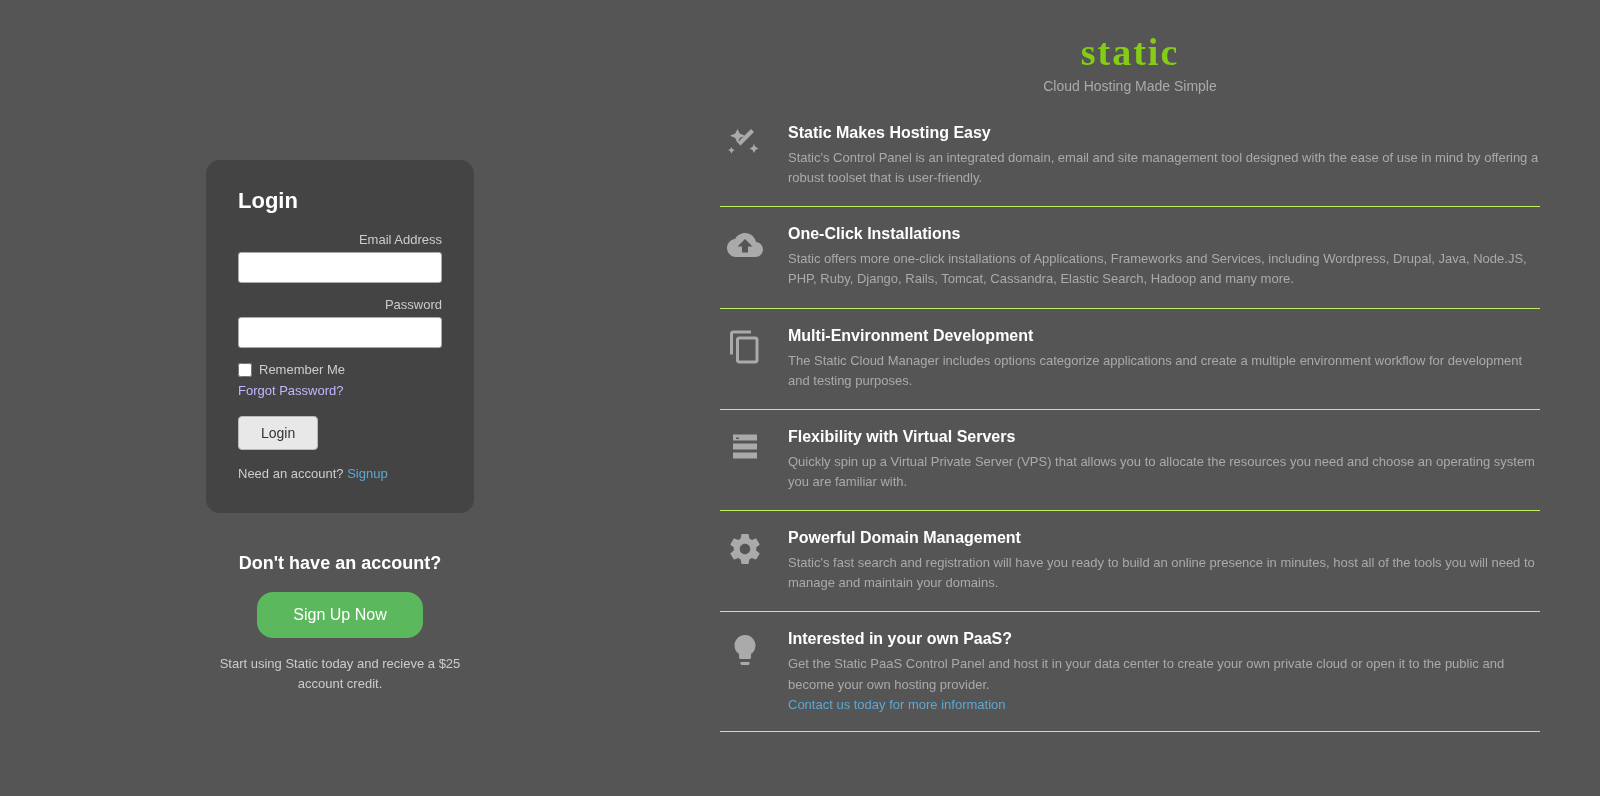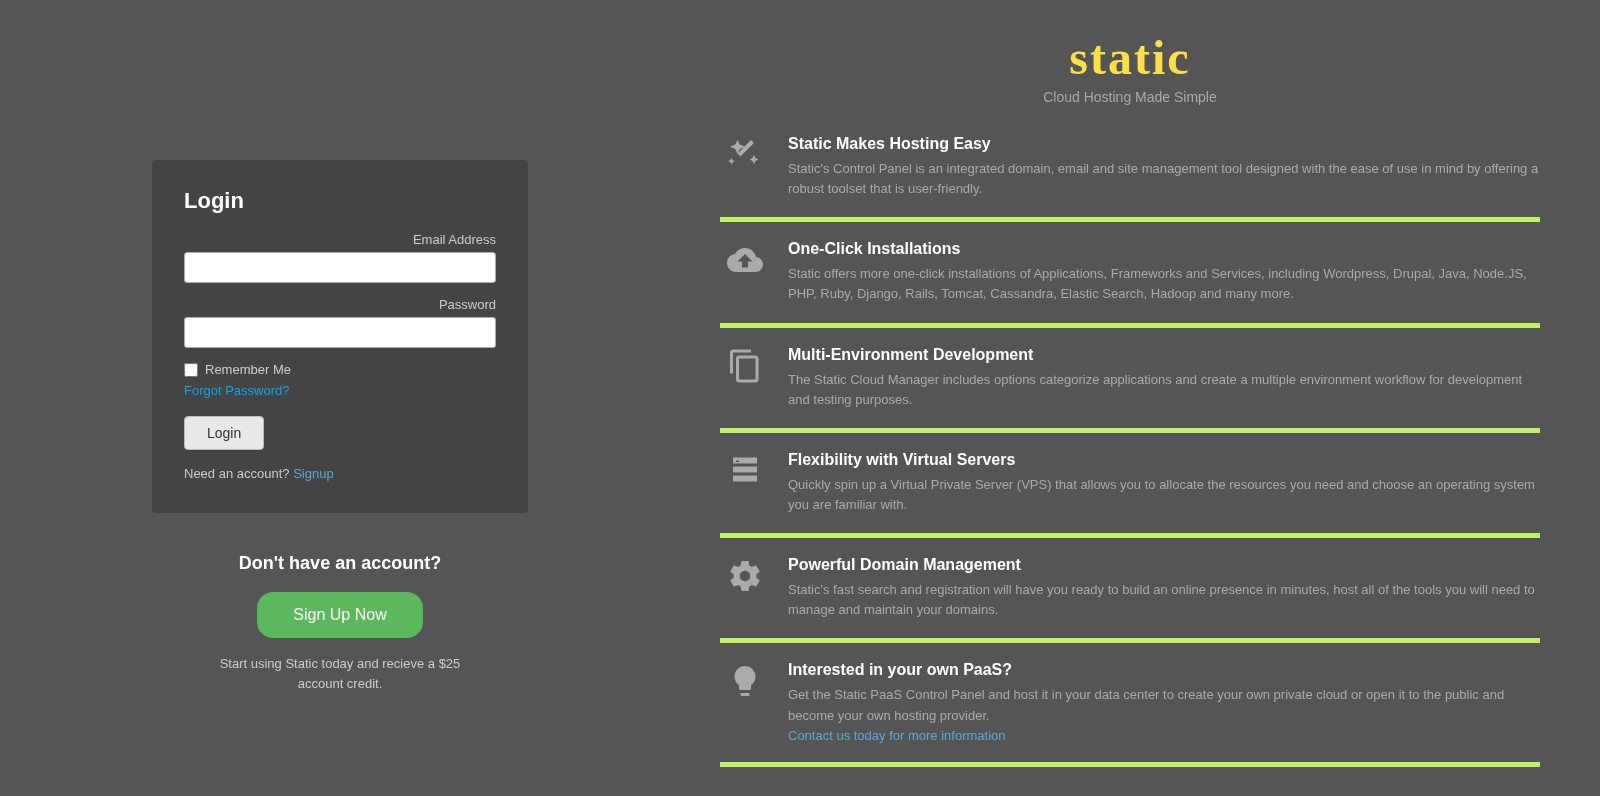--- a/index.html
+++ b/index.html
@@ -21,23 +21,23 @@
       width: 680px;
       flex-shrink: 0;
       display: flex;
       flex-direction: column;
       align-items: center;
       padding-top: 160px;
       background-color: #555555;
     }
     .login-box {
       background-color: #444444;
-      border-radius: 4px;
+      border-radius: 14px;
       padding: 28px 32px 32px 32px;
-      width: 376px;
+      width: 268px;
     }
     .login-box h2 {
       color: #ffffff;
       font-size: 22px;
       font-weight: bold;
       margin-bottom: 18px;
     }
     .form-group {
       margin-bottom: 14px;
     }
@@ -67,21 +67,21 @@
     .remember-row input[type="checkbox"] {
       margin-right: 7px;
       width: 14px;
       height: 14px;
     }
     .remember-row label {
       color: #cccccc;
       font-size: 13px;
     }
     .forgot-link {
-      color: #0ea5e9;
+      color: #c4b5fd;
       font-size: 13px;
       text-decoration: none;
       display: block;
       margin-bottom: 18px;
     }
     .login-btn {
       background-color: #e8e8e8;
       color: #333333;
       border: 1px solid #bbbbbb;
       border-radius: 4px;
@@ -132,40 +132,40 @@
     .right-panel {
       flex: 1;
       background-color: #555555;
       padding: 30px 60px 30px 40px;
     }
     .brand-header {
       text-align: center;
       margin-bottom: 30px;
     }
     .brand-name {
-      font-size: 48px;
+      font-size: 38px;
       font-weight: bold;
-      color: #fde047;
+      color: #84cc16;
       font-family: Georgia, serif;
       letter-spacing: 2px;
     }
     .brand-tagline {
       color: #aaaaaa;
       font-size: 14px;
       margin-top: 4px;
     }
 
     .feature-list {
       list-style: none;
     }
     .feature-item {
       display: flex;
       align-items: flex-start;
       padding: 18px 0;
-      border-bottom: 5px solid #bef264;
+      border-bottom: 1px solid #bef264;
     }
     .feature-item:first-child {
       border-top: none;
       padding-top: 0;
     }
     .feature-icon {
       width: 50px;
       flex-shrink: 0;
       display: flex;
       align-items: center;

